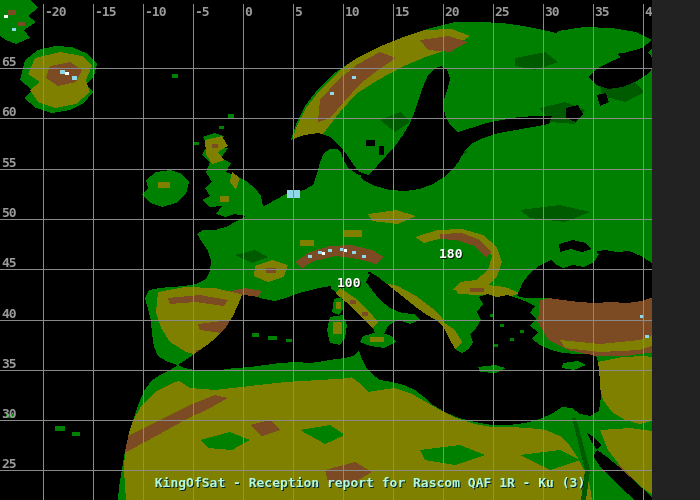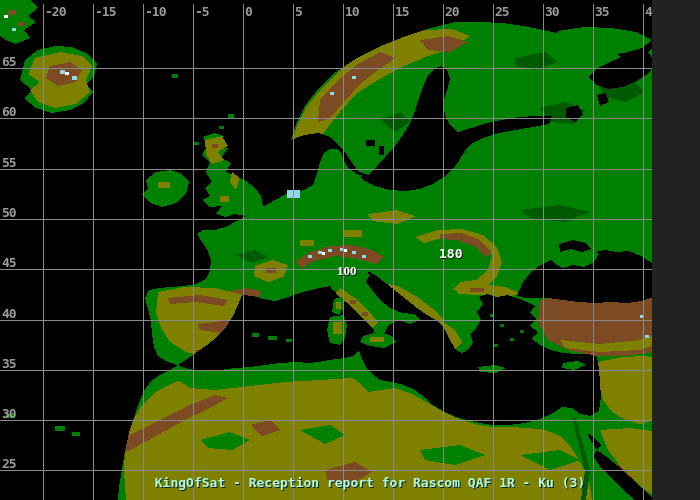--- a/index.html
+++ b/index.html
@@ -287,18 +287,18 @@
         <line x1="0" y1="370" x2="700" y2="370" class="gridline"></line>
         <text x="2" y="368" class="axis-text">35</text>
         <line x1="0" y1="420" x2="700" y2="420" class="gridline"></line>
         <text x="2" y="418" class="axis-text">30</text>
         <line x1="0" y1="470" x2="700" y2="470" class="gridline"></line>
         <text x="2" y="468" class="axis-text">25</text>
       </g>
   </svg>
 
   <div id="beam-labels">
-      <span class="beam-label" style="left: 337px; top: 264px; font-family: Liberation Serif, serif;">100</span>
+      <span class="beam-label" style="left: 337px; top: 276px;">100</span>
       <span class="beam-label" style="left: 439px; top: 247px; text-align: right;">180</span>
     </div>
 
   <div class="caption">KingOfSat - Reception report for Rascom QAF 1R - Ku (3)</div>
 </div>
 
 </body></html>

